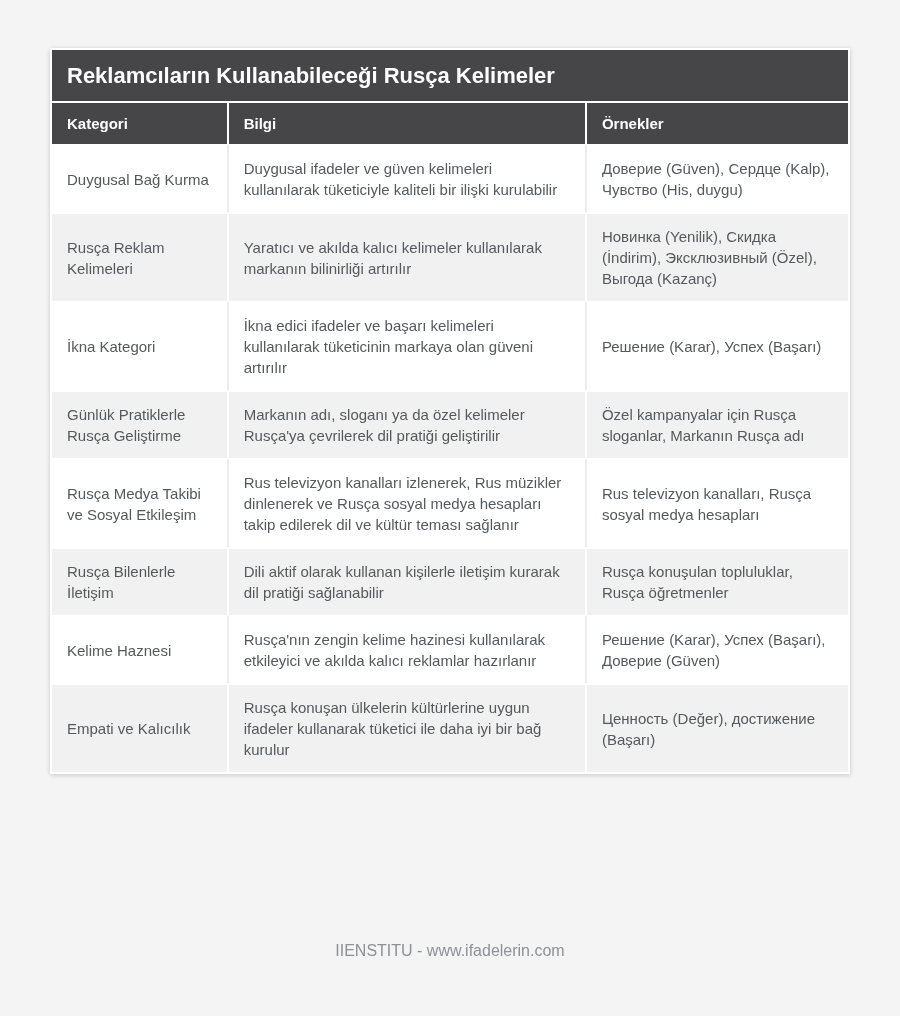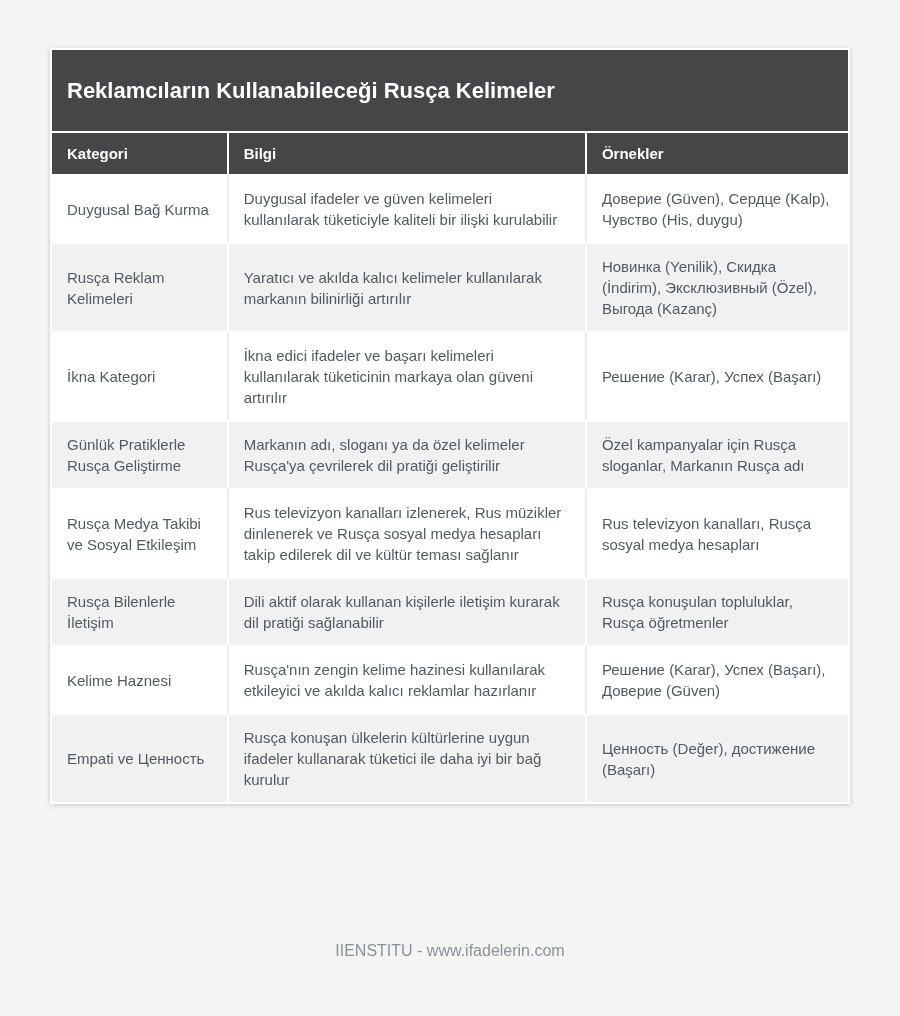--- a/index.html
+++ b/index.html
@@ -22,21 +22,21 @@
     border: 2px solid #ffffff;
     box-sizing: border-box;
     box-shadow: 0 1px 5px rgba(0,0,0,0.18);
   }
   .title-bar {
     background: #464648;
     color: #fdfdfe;
     font-size: 22px;
     font-weight: bold;
     line-height: 27px;
-    padding: 27px 15px;
+    padding: 12px 15px;
     border-bottom: 2px solid #ffffff;
   }
   table {
     width: 100%;
     border-collapse: separate;
     border-spacing: 0;
     table-layout: fixed;
   }
   col.c-kategori { width: 22.2%; }
   col.c-bilgi    { width: 45.0%; }
@@ -123,21 +123,21 @@
         <td>Rusça Bilenlerle İletişim</td>
         <td>Dili aktif olarak kullanan kişilerle iletişim kurarak dil pratiği sağlanabilir</td>
         <td>Rusça konuşulan topluluklar, Rusça öğretmenler</td>
       </tr>
       <tr>
         <td>Kelime Haznesi</td>
         <td>Rusça'nın zengin kelime hazinesi kullanılarak etkileyici ve akılda kalıcı reklamlar hazırlanır</td>
         <td>Решение (Karar), Успех (Başarı), Доверие (Güven)</td>
       </tr>
       <tr>
-        <td>Empati ve Ценность</td>
+        <td>Empati ve Kalıcılık</td>
         <td>Rusça konuşan ülkelerin kültürlerine uygun ifadeler kullanarak tüketici ile daha iyi bir bağ kurulur</td>
         <td>Ценность (Değer), достижение (Başarı)</td>
       </tr>
     </tbody>
   </table>
 </div>
 
 <div class="footer">IIENSTITU - www.ifadelerin.com</div>
 
 </body></html>

